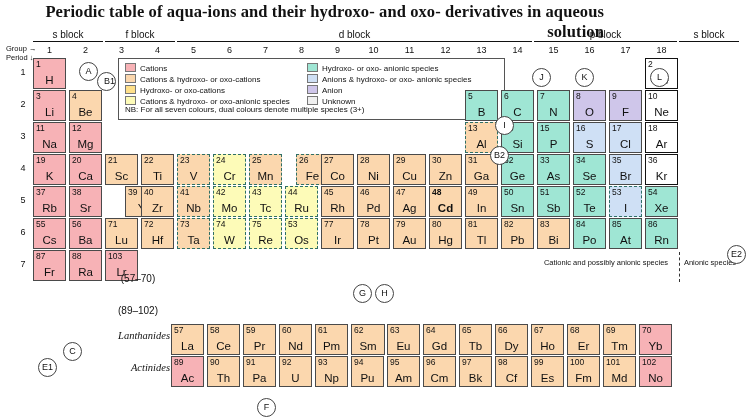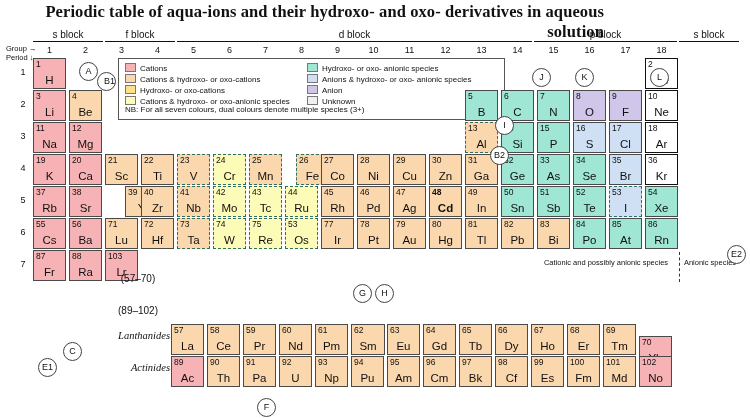--- a/index.html
+++ b/index.html
@@ -487,21 +487,21 @@
         <div class="sym">Ho</div>
       </div>
       <div class="cell c-catox" style="left: 567px; top: 324px;">
         <div class="z">68</div>
         <div class="sym">Er</div>
       </div>
       <div class="cell c-catox" style="left: 603px; top: 324px;">
         <div class="z">69</div>
         <div class="sym">Tm</div>
       </div>
-      <div class="cell c-cat" style="left: 639px; top: 336px;">
+      <div class="cell c-cat" style="left: 639px; top: 324px;">
         <div class="z">70</div>
         <div class="sym">Yb</div>
       </div>
       <div class="cell c-cat" style="left: 171px; top: 356px;">
         <div class="z">89</div>
         <div class="sym">Ac</div>
       </div>
       <div class="cell c-catox" style="left: 207px; top: 356px;">
         <div class="z">90</div>
         <div class="sym">Th</div>

